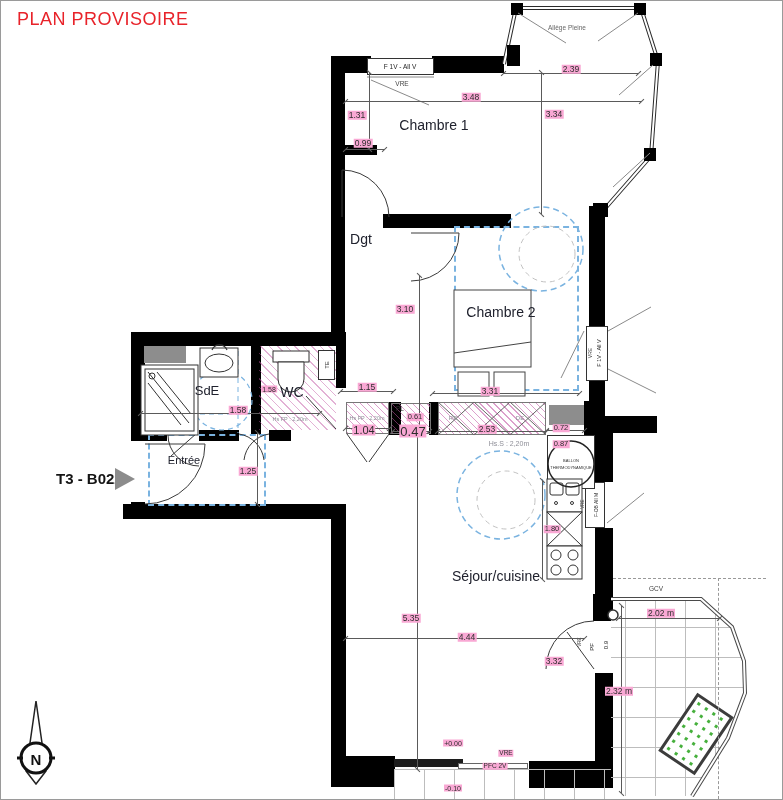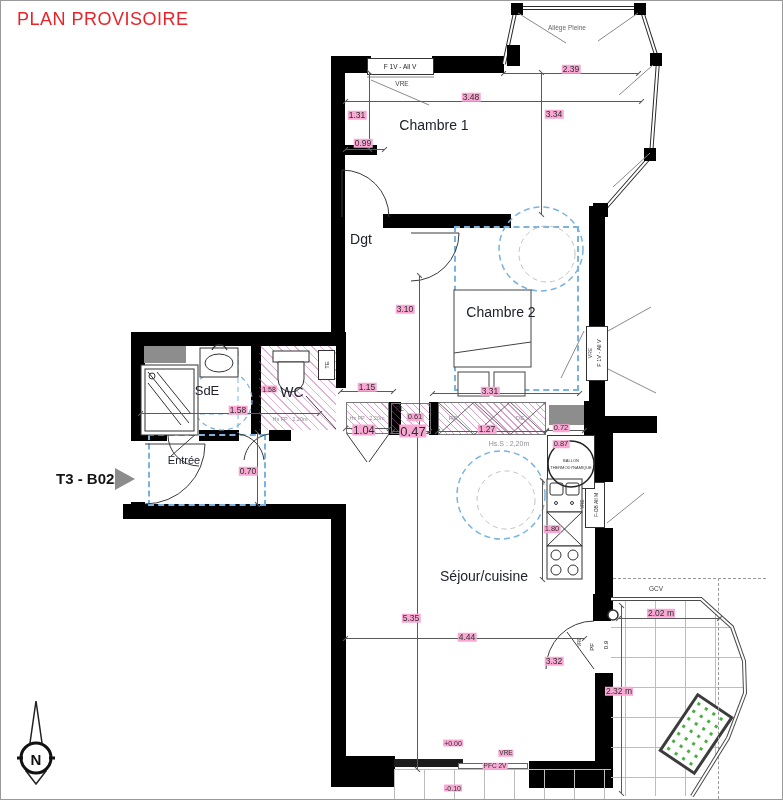--- a/index.html
+++ b/index.html
@@ -221,21 +221,21 @@
     </g>
   </svg>
   <div class="lbl" style="left:35px;top:758px;font-size:15px;font-weight:bold;color:#111">N</div>
 
   <div class="lbl" style="left:433px;top:124px;font-size:14px">Chambre 1</div>
   <div class="lbl" style="left:360px;top:238px;font-size:14px">Dgt</div>
   <div class="lbl" style="left:500px;top:311px;font-size:14px">Chambre 2</div>
   <div class="lbl" style="left:206px;top:389px;font-size:13px">SdE</div>
   <div class="lbl" style="left:291px;top:391px;font-size:14px">WC</div>
   <div class="lbl" style="left:183px;top:459px;font-size:11px">Entrée</div>
-  <div class="lbl" style="left:483px;top:575px;font-size:14px">Séjour/cuisine</div>
+  <div class="lbl" style="left:495px;top:575px;font-size:14px">Séjour/cuisine</div>
 
   <div class="lbl" style="left:399px;top:65px;font-size:6.5px;color:#222">F 1V - All V</div>
   <div class="lbl" style="left:401px;top:82px;font-size:6.5px;color:#444">VRE</div>
   <div class="lbl vt" style="left:598px;top:352px;font-size:5.5px;color:#222">F 1V - All V</div>
   <div class="lbl vt" style="left:589px;top:352px;font-size:5px;color:#444">VRE</div>
   <div class="lbl vt" style="left:595px;top:504px;font-size:5px;color:#222">F-OB All M</div>
   <div class="lbl vt" style="left:581px;top:503px;font-size:4.5px;color:#444">VRE</div>
   <div class="lbl vt" style="left:578px;top:641px;font-size:4.5px;color:#444">VRE</div>
   <div class="lbl vt" style="left:591px;top:646px;font-size:6px;color:#222">PF</div>
   <div class="lbl vt" style="left:605px;top:644px;font-size:6px;color:#222">0.9</div>
@@ -282,24 +282,24 @@
   <div class="dim" style="left:356px;top:114px">1.31</div>
   <div class="dim" style="left:362px;top:142px">0.99</div>
   <div class="dim" style="left:404px;top:308px">3.10</div>
   <div class="dim" style="left:489px;top:390px">3.31</div>
   <div class="dim" style="left:366px;top:386px">1.15</div>
   <div class="dim" style="left:237px;top:409px">1.58</div>
   <div class="dim" style="left:268px;top:388px;font-size:7px">1.58</div>
   <div class="dim" style="left:363px;top:429px;font-size:11px">1.04</div>
   <div class="dim" style="left:414px;top:416px;font-size:7.5px">0.61</div>
   <div class="dim" style="left:412px;top:430px;font-size:13px">0.47</div>
-  <div class="dim" style="left:486px;top:428px">1.27</div>
+  <div class="dim" style="left:486px;top:428px">2.53</div>
   <div class="dim" style="left:560px;top:427px;font-size:7.5px">0.72</div>
   <div class="dim" style="left:560px;top:443px;font-size:7.5px">0.87</div>
-  <div class="dim" style="left:247px;top:470px">0.70</div>
+  <div class="dim" style="left:247px;top:470px">1.25</div>
   <div class="dim" style="left:410px;top:617px">5.35</div>
   <div class="dim" style="left:466px;top:636px">4.44</div>
   <div class="dim" style="left:553px;top:660px">3.32</div>
   <div class="dim" style="left:551px;top:528px;font-size:7.5px">1.80</div>
   <div class="dim" style="left:660px;top:612px">2.02 m</div>
   <div class="dim" style="left:618px;top:690px">2.32 m</div>
 
 </div>
 
 </body></html>

